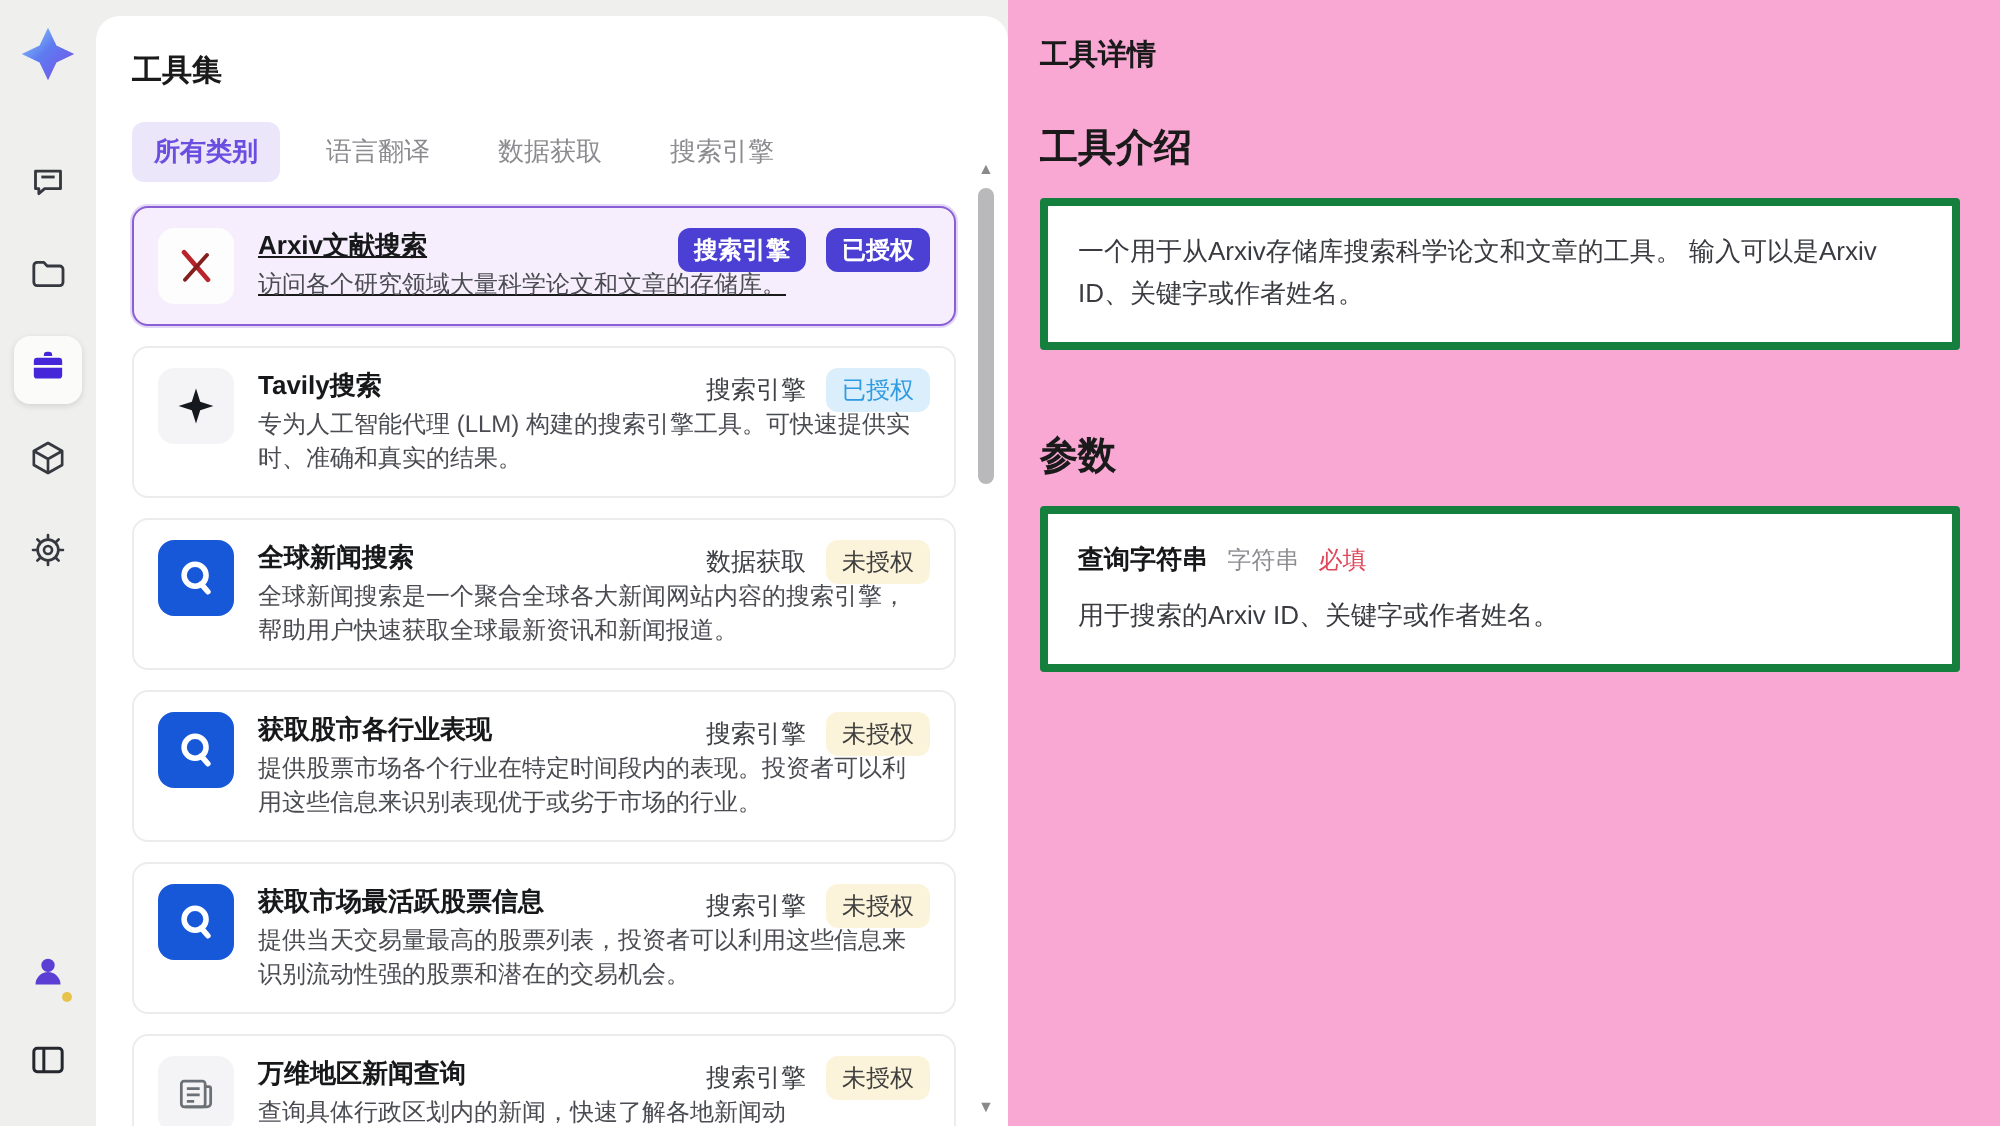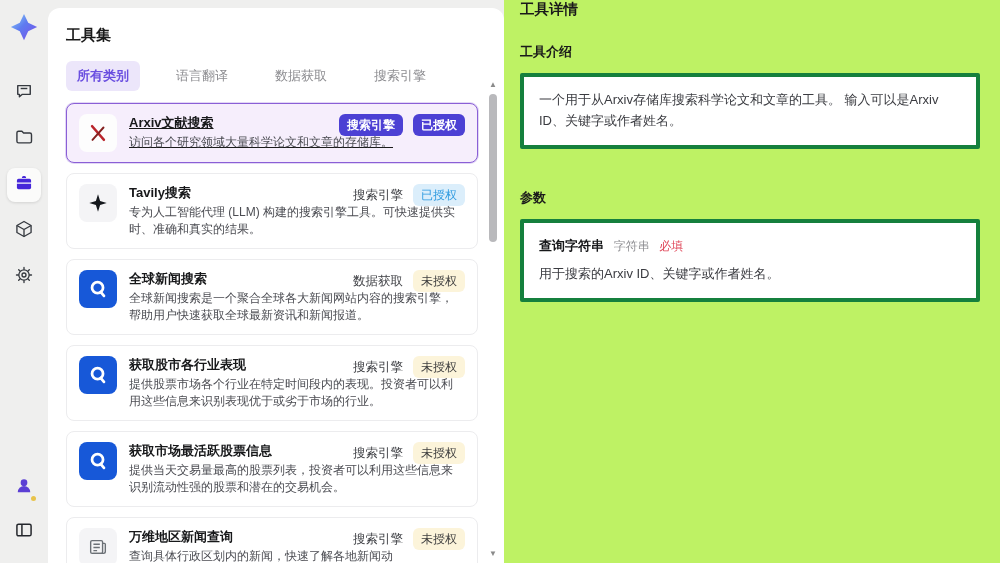--- a/index.html
+++ b/index.html
@@ -28,21 +28,21 @@
   .avatar-dot { position:absolute; right:5px; bottom:4px; width:5px; height:5px; border-radius:50%; background:#e8c34b; }
 
   
   .main {
     position:absolute; left:48px; top:8px; width:456px; bottom:0;
     background:#ffffff; border-radius:12px 12px 0 0; z-index:2;
   }
   .main-pad { padding:18px 28px 0 18px; }
   .page-title { font-size:15px; font-weight:bold; margin-bottom:16px; }
 
-  .tabs { display:flex; align-items:center; gap:25px; margin-bottom:12px; }
+  .tabs { display:flex; align-items:center; gap:12px; margin-bottom:12px; }
   .tab { font-size:13px; color:#8c8c90; padding:6px 11px; border-radius:6px; cursor:pointer; white-space:nowrap; }
   .tab.active { background:#ece6fa; color:#6a4ee0; font-weight:bold; }
 
   .tool-list { width:412px; }
   .card {
     position:relative; display:flex; align-items:flex-start;
     border:1px solid #ececee; border-radius:8px; background:#fff;
     padding:10px 12px; margin-bottom:10px; cursor:pointer;
   }
   .card.selected { background:#f6eefc; border:1px solid #8a5fd6; box-shadow:0 0 0 1px rgba(138,95,214,.25);text-decoration:underline; }
@@ -65,24 +65,24 @@
 
   
   .vscroll { position:absolute; right:5px; top:72px; bottom:4px; width:12px; }
   .vscroll .arr { position:absolute; left:0; width:12px; height:10px; font-size:8px; color:#8a8a8a; text-align:center; line-height:10px; }
   .vscroll .arr.up { top:0; } .vscroll .arr.down { bottom:0; }
   .vscroll .thumb { position:absolute; left:2px; top:14px; width:8px; height:148px; background:#b9b9bc; border-radius:4px; }
 
   
   .detail {
     position:absolute; left:504px; right:0; top:0; bottom:0;
-    background:#bef264; padding:0 20px 0 16px; z-index:1;
+    background:#f9a8d4; padding:18px 20px 0 16px; z-index:1;
   }
   .detail-title { font-size:14.5px; font-weight:bold; margin-bottom:24px; }
-  .section-h { font-size:13px; font-weight:bold; margin-bottom:12px; }
+  .section-h { font-size:19px; font-weight:bold; margin-bottom:12px; }
   .box {
     background:#ffffff; border:4px solid #15803d; border-radius:2px;
     padding:13px 15px; margin-bottom:40px; font-size:13px; color:#3a3b40; line-height:1.6;
   }
   .param-line { margin-bottom:8px; }
   .param-name { font-size:13px; font-weight:bold; color:#17181a; }
   .param-type { font-size:12px; color:#8c8c90; margin-left:6px; }
   .param-req  { font-size:12px; color:#e0485a; margin-left:6px; }
   .param-desc { font-size:13px; color:#3a3b40; }
 

